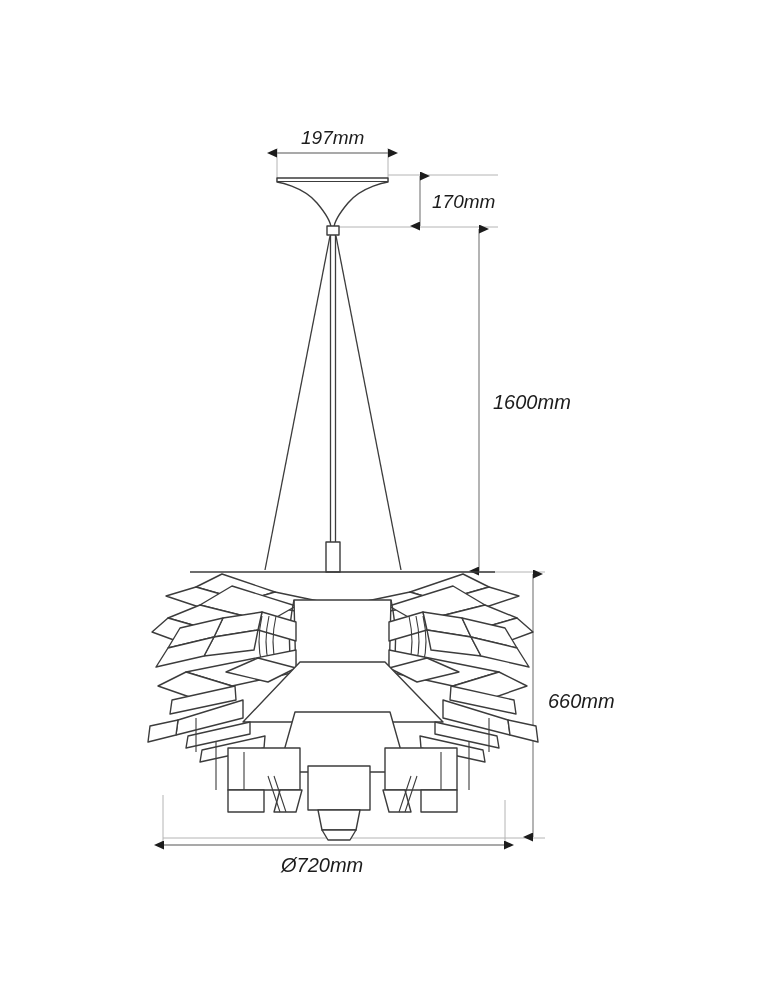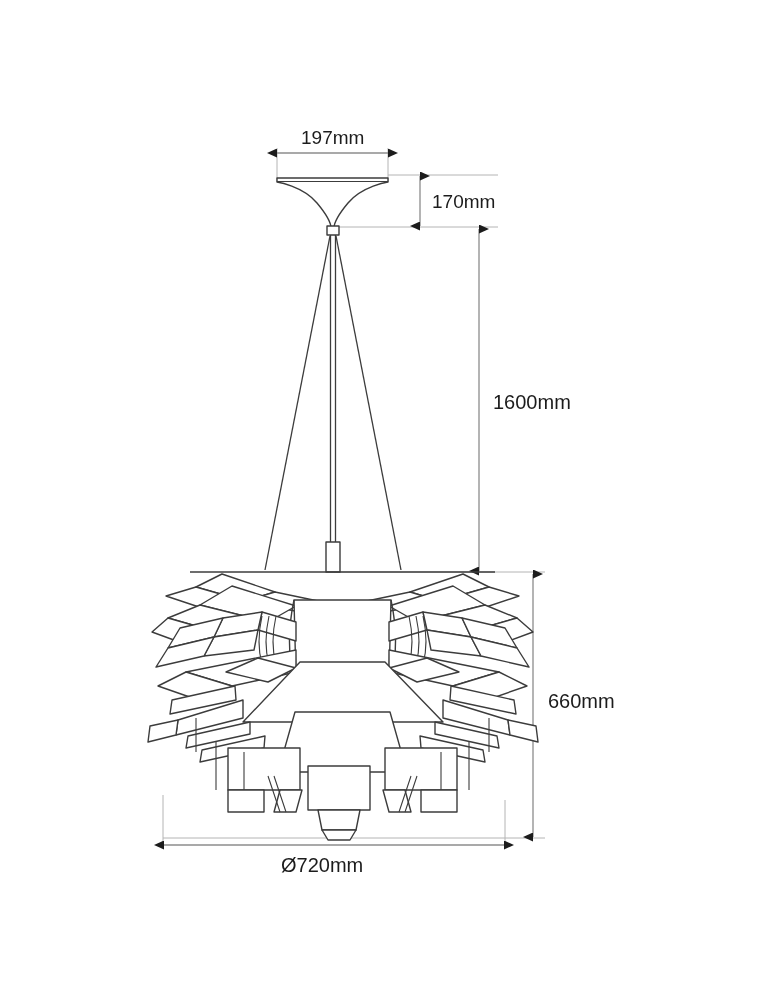--- a/index.html
+++ b/index.html
@@ -13,20 +13,21 @@
     font-family: "Liberation Sans", sans-serif;
     overflow: hidden;
     position: relative;
   }
   #drawing-root {
     position: absolute;
     left: 0;
     top: 0;
     width: 774px;
     height: 983px;
+    font-style: italic;
   }
   svg.tech-drawing {
     display: block;
     width: 774px;
     height: 1000px;
   }
   .dim-text {
     font-family: "Liberation Sans", sans-serif;
     font-size: 19px;
     fill: #1c1c1c;

